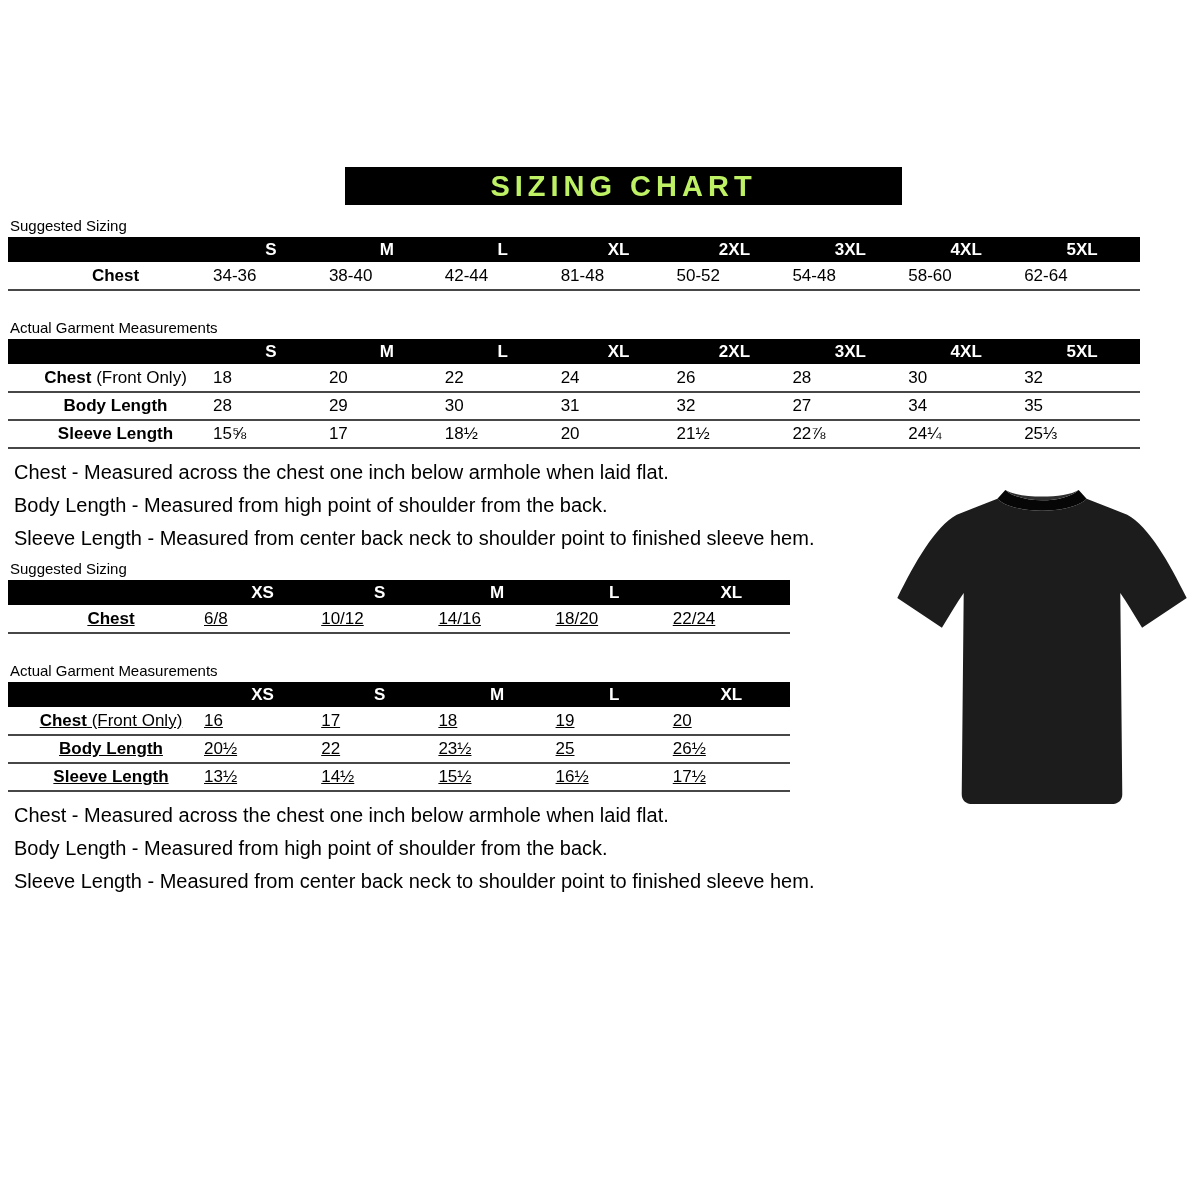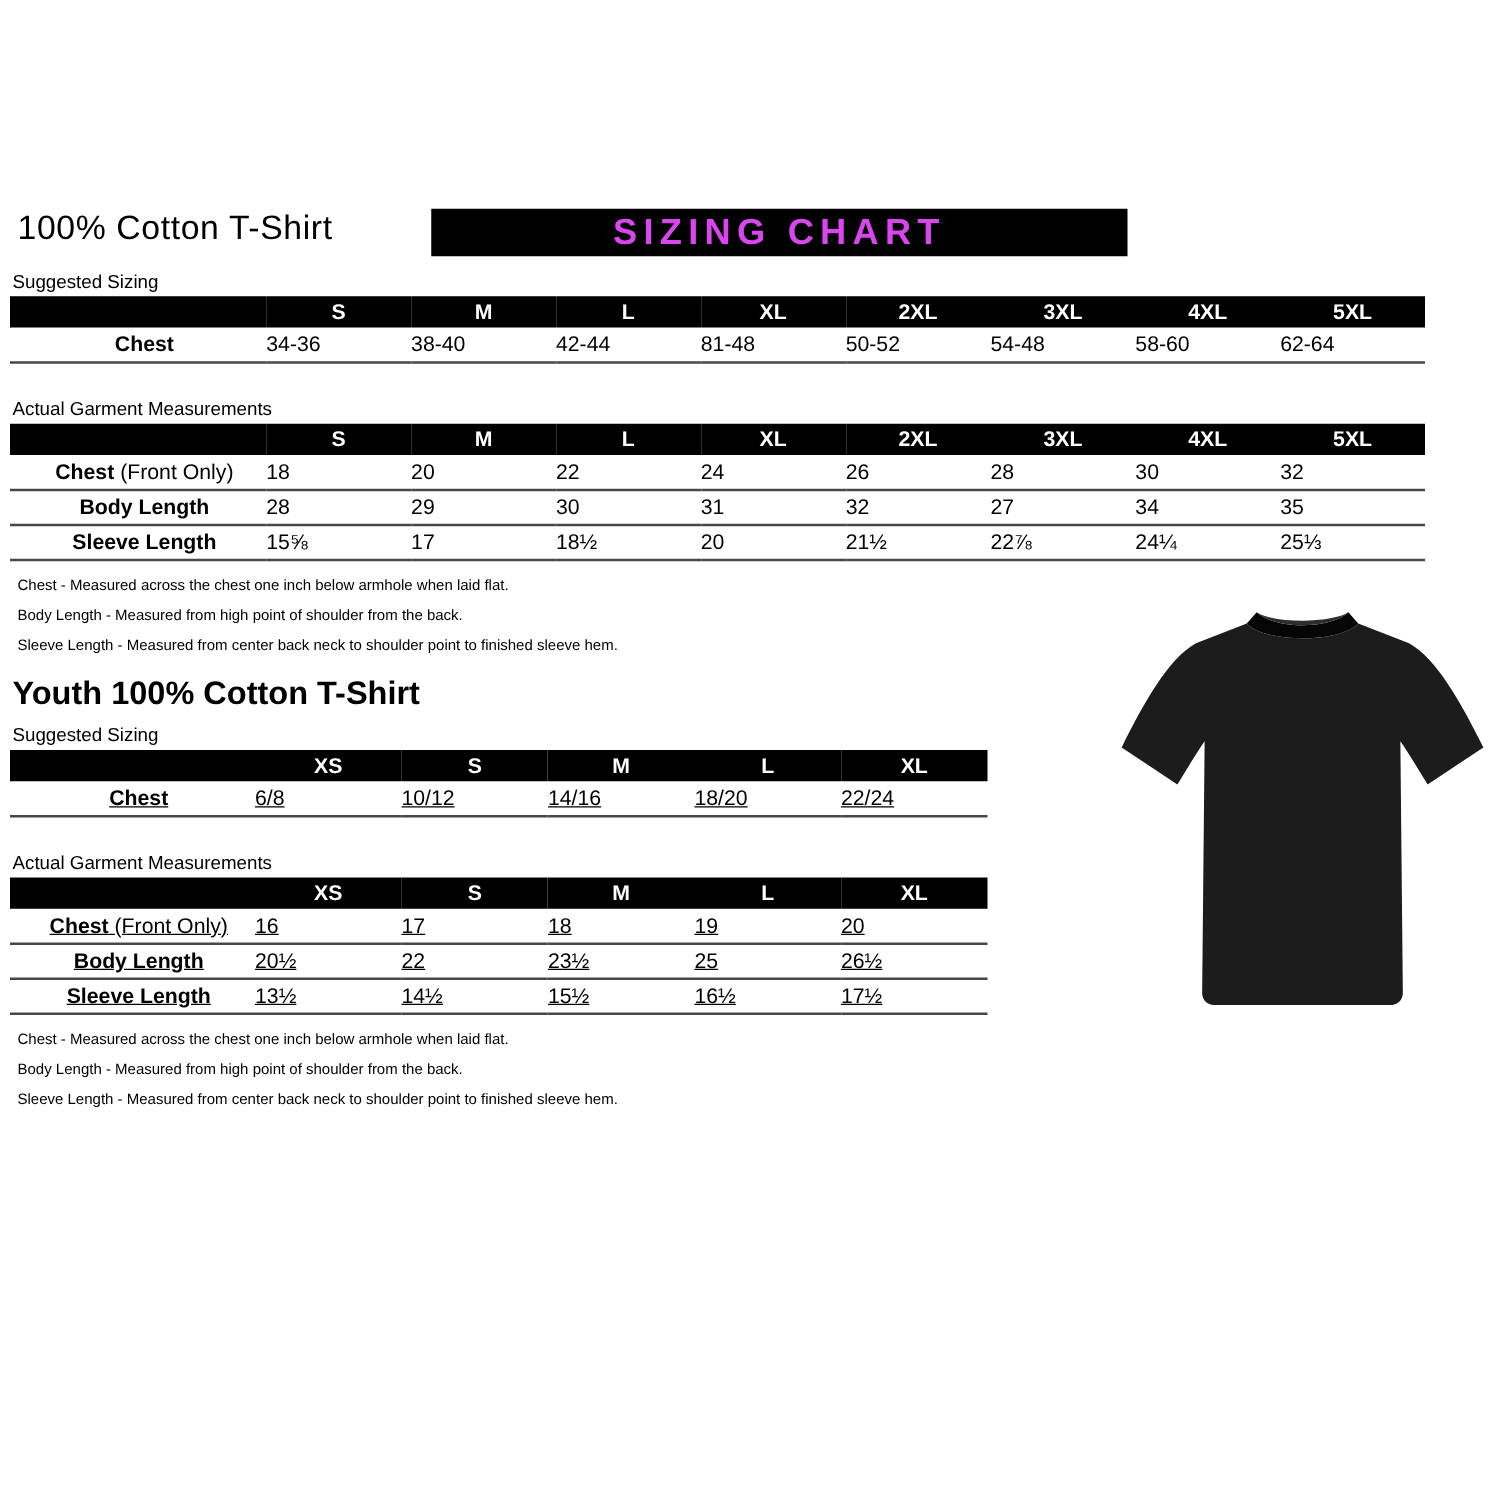--- a/index.html
+++ b/index.html
@@ -12,21 +12,21 @@
     overflow:hidden;
   }
   .page { position:relative; width:1200px; height:1200px; padding:167px 0 0 8px; }
 
   
   .topbar { position:relative; height:42px; margin-bottom:8px; }
   .page-title { font-size:27px; font-weight:400; padding-left:6px; letter-spacing:0.5px; }
   .banner {
     position:absolute; left:337px; top:0;
     width:557px; height:38px;
-    background:#000; color:#d946ef;
+    background:#000; color:#bef264;
     display:flex; align-items:center; justify-content:center;
     font-size:29px; font-weight:700; letter-spacing:5px;
   }
 
   .section-label { font-size:15px; font-weight:400; padding-left:2px; }
   .label-suggested { margin-top:4px; margin-bottom:3px; }
   .label-actual   { margin-top:28px; margin-bottom:3px; }
 
   table.size-table {
     border-collapse:collapse;
@@ -49,36 +49,35 @@
     text-align:left; vertical-align:middle;
     border-bottom:2px solid #474747;
   }
   table.size-table tbody td.row-label {
     text-align:center; padding-left:10px;
   }
   table.size-table tbody td.row-label .lbl-bold { font-weight:700; }
   table.size-table tbody td.row-label .lbl-suffix { font-weight:400; }
 
   .notes { margin-top:12px; padding-left:6px; }
-  .notes p { font-size:12px; margin:0 0 10px 0; }
+  .notes p { font-size:20px; margin:0 0 10px 0; }
 
   .youth-title { font-size:26px; font-weight:700; margin-top:16px; margin-bottom:10px; padding-left:2px; }
 
   .tshirt {
     position:absolute; left:893px; top:477px;
     width:298px; height:332px;
   }
 </style>
 </head>
 <body>
 
 <div class="page">
 
   <div class="topbar">
-    <span class="page-title">100% Cotton T-Shirt</span>
     <div class="banner">
       <span>SIZING CHART</span>
     </div>
   </div>
 
   <section>
     <div class="section-label label-suggested">Suggested Sizing</div>
     <table class="size-table adult-table">
         <colgroup>
           <col class="labelcol">
@@ -183,21 +182,20 @@
       </table>
 
     <div class="notes">
       <p>Chest - Measured across the chest one inch below armhole when laid flat.</p>
       <p>Body Length - Measured from high point of shoulder from the back.</p>
       <p>Sleeve Length - Measured from center back neck to shoulder point to finished sleeve hem.</p>
     </div>
   </section>
 
   <section>
-    <h2 class="youth-title">Youth 100% Cotton T-Shirt</h2>
 
     <div class="section-label label-suggested">Suggested Sizing</div>
     <table class="size-table youth-table">
         <colgroup>
           <col class="labelcol">
           <col>
           <col>
           <col>
           <col>
           <col>

